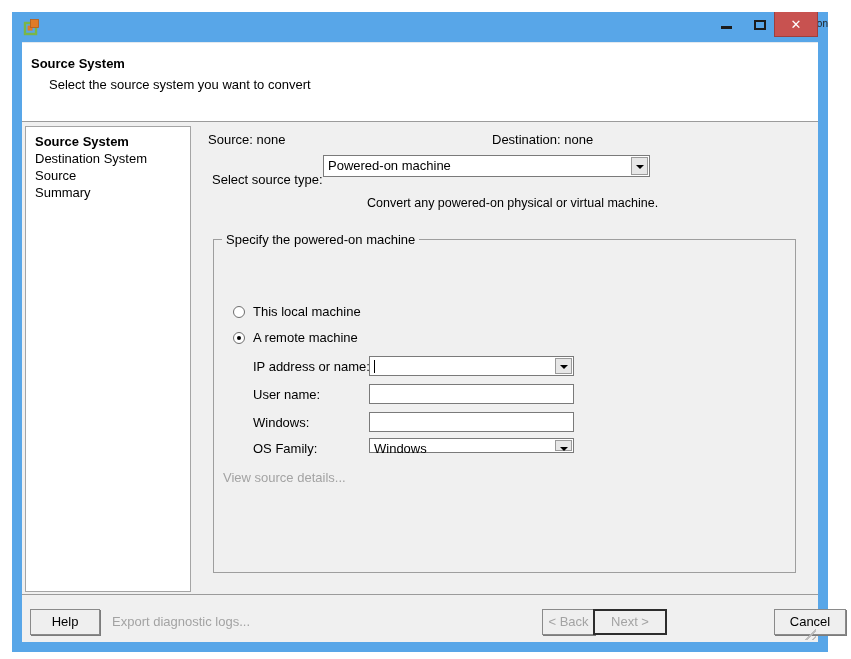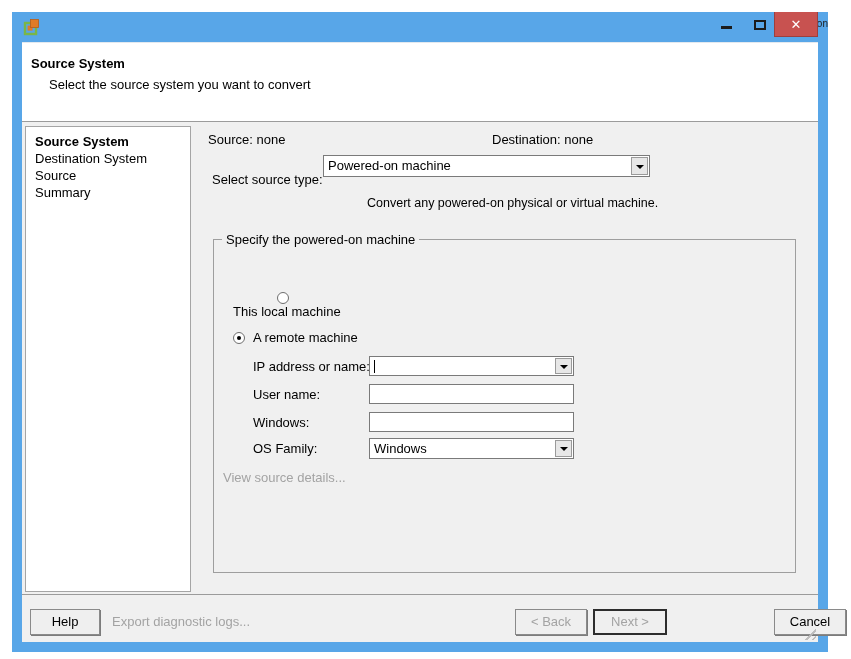--- a/index.html
+++ b/index.html
@@ -57,21 +57,21 @@
   .combo-srctype { left: 301px; top: 112px; width: 327px; height: 22px; }
   .sel-desc { position: absolute; left: 321px; top: 153px; font-size: 12.5px; margin-left: 24px; }
 
   
   .groupbox { position: absolute; left: 191px; top: 196px; width: 583px; height: 334px;
     border: 1px solid #9e9e9e; }
   .groupbox-title { position: absolute; left: 8px; top: -8px; background: #f0f0f0;
     padding: 0 4px; }
 
   .radio-row { position: absolute; left: 19px; display: flex; align-items: center; }
-  .radio-local { top: 52px; flex-direction: column; }
+  .radio-local { top: 64px; }
   .radio-remote { top: 90px; }
   .radio-circle { width: 12px; height: 12px; border-radius: 50%; background: #fff;
     border: 1px solid #6e6e6e; margin-right: 8px; position: relative; }
   .radio-circle.checked::after { content: ""; position: absolute; left: 3px; top: 3px;
     width: 4px; height: 4px; border-radius: 50%; background: #000; }
 
   .field-label { position: absolute; left: 39px; }
   .field-box { position: absolute; left: 155px; width: 205px; height: 20px;
     background: #fff; border: 1px solid #7a7a7a; font-family: "Liberation Sans", sans-serif;
     font-size: 13px; padding: 0 3px; }
@@ -85,21 +85,21 @@
   .details-link { position: absolute; left: 9px; top: 192px; color: #a3a3a3; }
 
   
   .footer-sep { position: absolute; left: 0; top: 551px; width: 100%; height: 1px;
     background: #9b9b9b; }
   .btn { position: absolute; top: 566px; height: 26px; background: #efefef;
     border: 1px solid #8a8a8a; box-shadow: 1px 1px 0 0 #7c7c7c;
     font-family: "Liberation Sans", sans-serif; font-size: 13px;
     text-align: center; line-height: 24px; color: #000; }
   .btn-help   { left: 8px;  width: 70px; }
-  .btn-back   { left: 493px; width: 72px; color: #a3a3a3; }
+  .btn-back   { left: 520px; width: 53px; color: #a3a3a3; }
   .btn-next   { left: 571px; width: 74px; color: #a3a3a3; border: 2px solid #2d2d2d;
     box-shadow: none; line-height: 22px; }
   .btn-cancel { left: 712px; width: 72px; margin-left: 40px; }
   .export-link { position: absolute; left: 90px; top: 571px; color: #a3a3a3; }
 
   .resize-grip { position: absolute; right: 2px; bottom: 2px; width: 14px; height: 14px;
     background:
       linear-gradient(135deg, transparent 0 50%, transparent 50%),
       repeating-linear-gradient(135deg, transparent 0 3px, #b9b9b9 3px 4.5px);
     clip-path: polygon(100% 0, 100% 100%, 0 100%); opacity: .9; }
@@ -174,21 +174,21 @@
         </div>
       </div>
 
       <div class="field-label row-user lbl-mid">User name:</div>
       <input class="field-box row-user" type="text" style="">
 
       <div class="field-label row-pass lbl-mid">Windows:</div>
       <input class="field-box row-pass" type="password" style="">
 
       <div class="field-label row-os lbl-mid">OS Family:</div>
-      <div class="combo row-os" style="left:155px; width:205px; height:21px;">
+      <div class="combo row-os" style="left:155px; width:205px; height:15px;">
         <div class="combo-text">Windows</div>
         <div class="combo-btn">
           <div class="combo-arrow" style="top:6px;"></div>
         </div>
       </div>
 
       <div class="details-link" style="top:230px;">View source details...</div>
     </div>
 
     <div class="footer-sep"></div>

